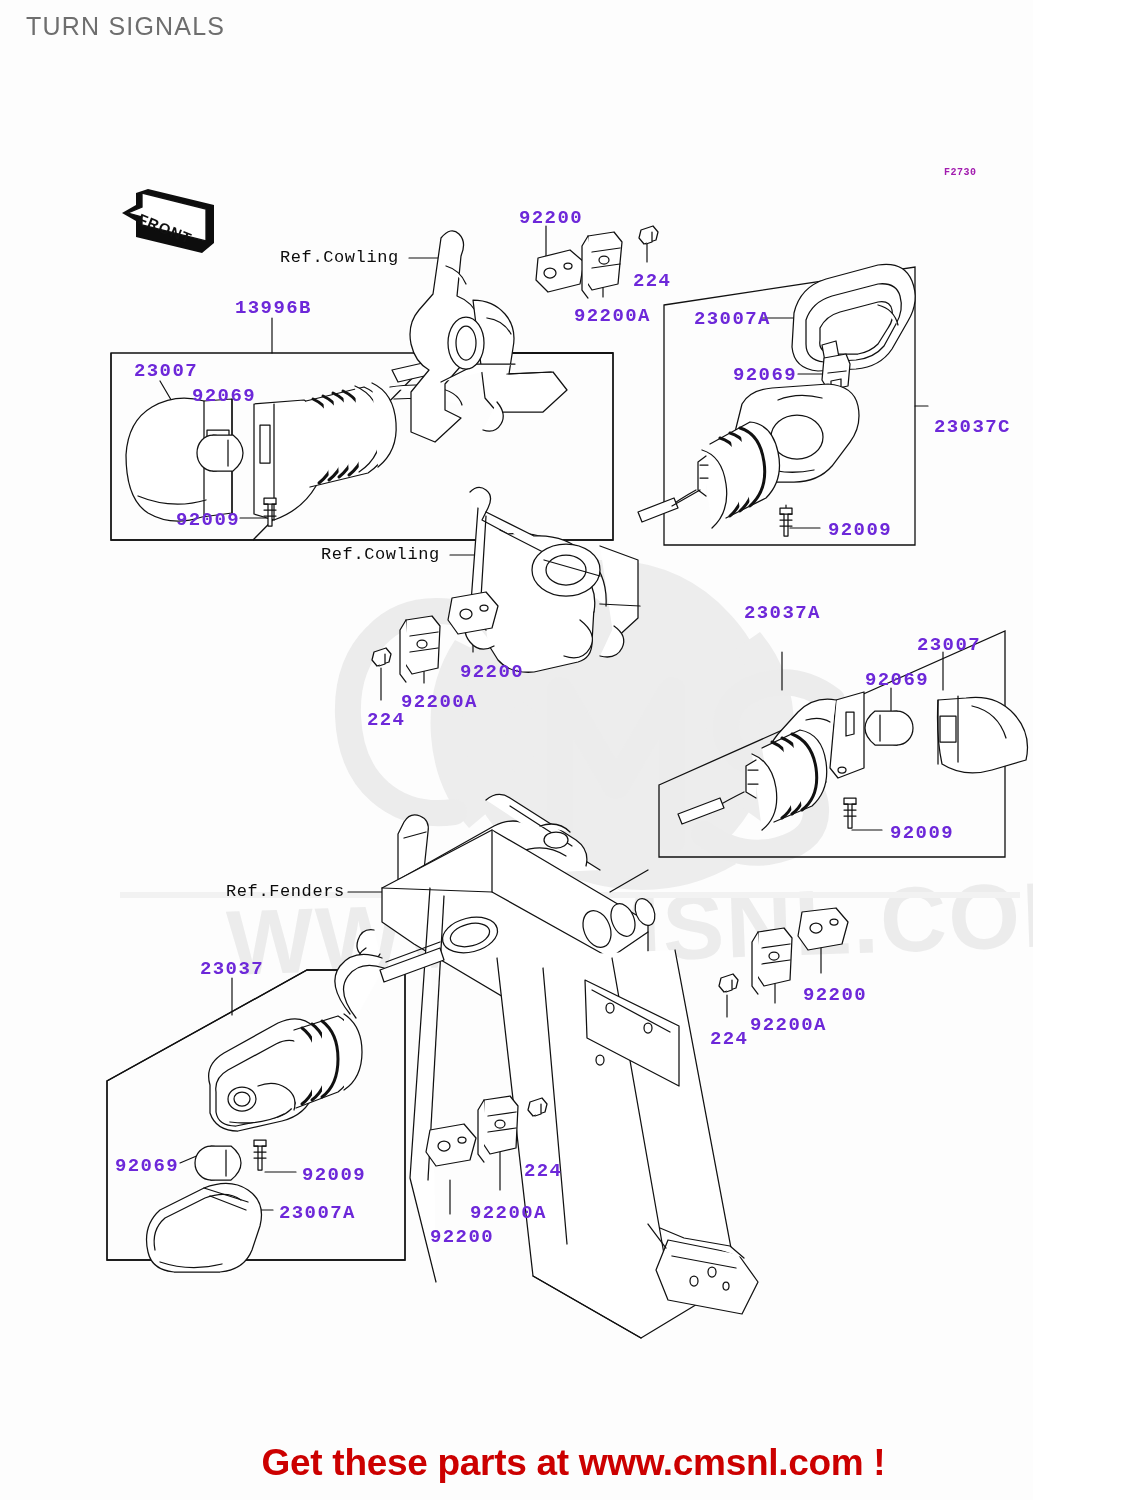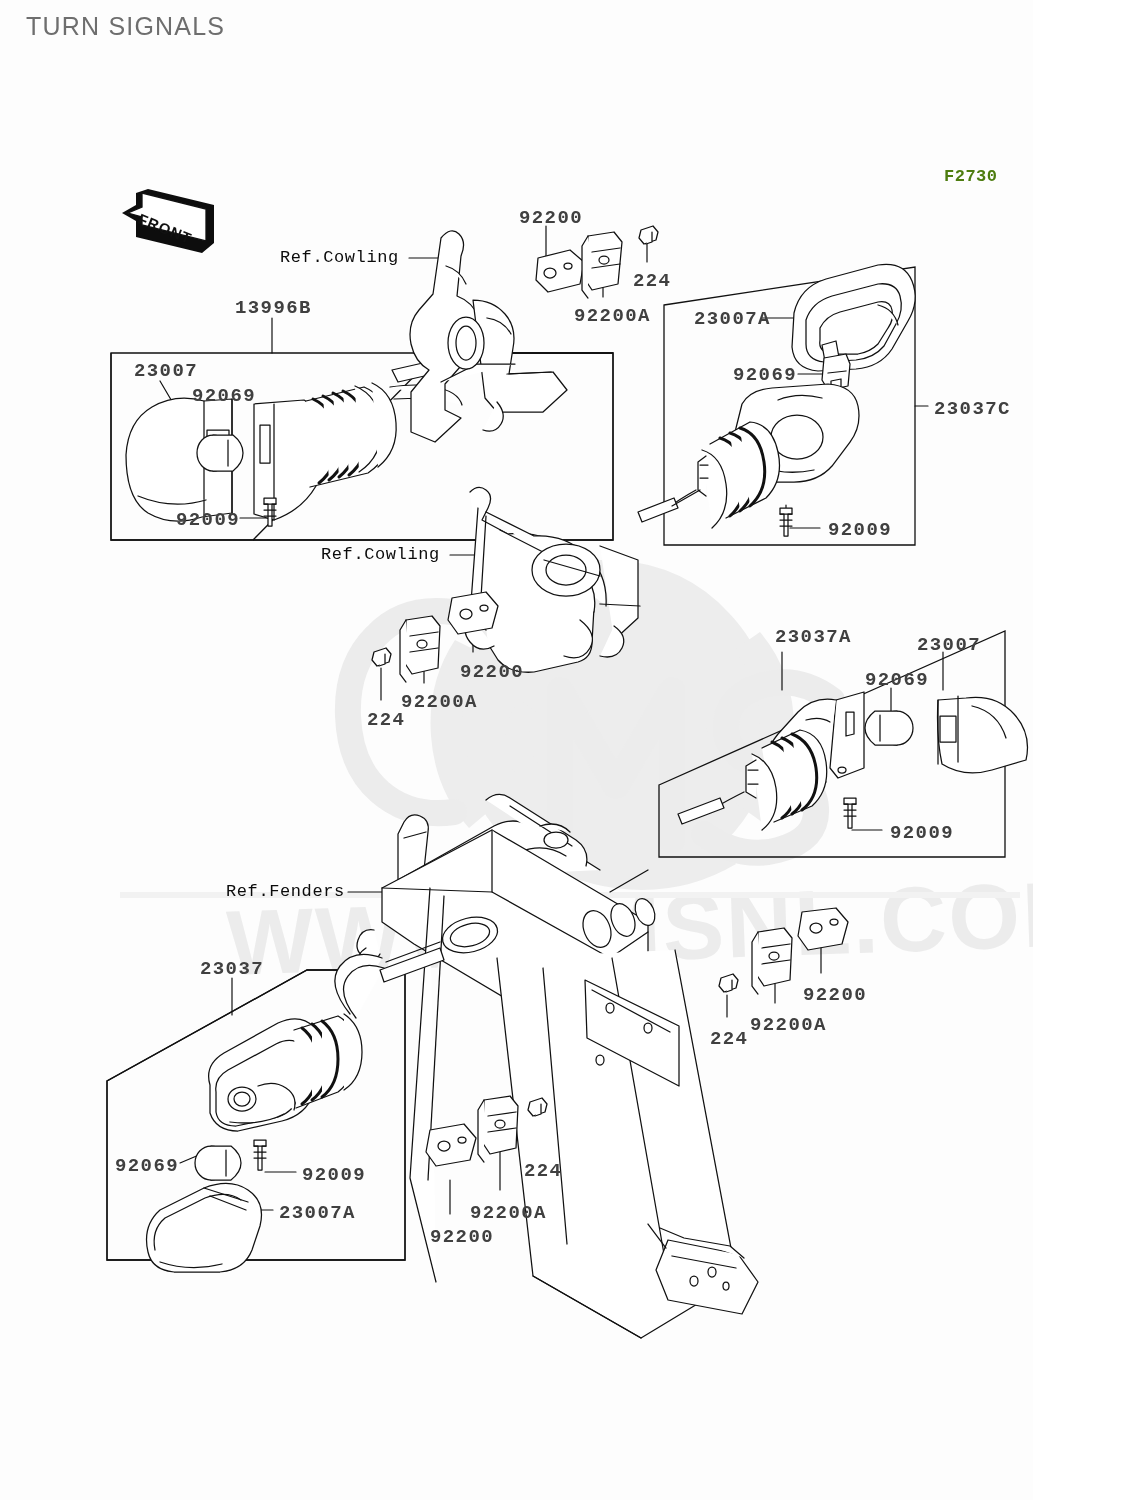--- a/index.html
+++ b/index.html
@@ -28,24 +28,24 @@
     letter-spacing: 1.2px;
     color: #6e6e6e;
     font-weight: 400;
     white-space: nowrap;
   }
   #diagram-code {
     position: absolute;
     left: 944px;
     top: 167px;
     font-family: "Liberation Mono", monospace;
-    font-size: 17px;
+    font-size: 10px;
     font-weight: 700;
     letter-spacing: 0.5px;
-    color: #4d7c0f;
+    color: #a21caf;
     white-space: nowrap;
   }
   
   #footer-tagline {
     position: absolute;
     left: 0;
     top: 1442px;
     width: 1147px;
     text-align: center;
     font-family: "Liberation Sans", sans-serif;
@@ -63,21 +63,21 @@
     width: 1147px;
     height: 1500px;
   }
   
   .plabel {
     position: absolute;
     font-family: "Liberation Mono", monospace;
     font-size: 19px;
     font-weight: 700;
     letter-spacing: 1.4px;
-    color: #404040;
+    color: #6d28d9;
     white-space: nowrap;
     line-height: 1;
   }
   .reflabel {
     position: absolute;
     font-family: "Liberation Mono", monospace;
     font-size: 17px;
     font-weight: 400;
     letter-spacing: 0.6px;
     color: #0b0b0b;
@@ -563,35 +563,36 @@
   <div class="reflabel" style="left:226px; top:883px;">Ref.Fenders</div>
 
   <div class="plabel" style="left:519px;  top:209px;">92200</div>
   <div class="plabel" style="left:633px;  top:272px;">224</div>
   <div class="plabel" style="left:574px;  top:307px;">92200A</div>
   <div class="plabel" style="left:235px;  top:299px;">13996B</div>
   <div class="plabel" style="left:694px;  top:310px;">23007A</div>
   <div class="plabel" style="left:134px;  top:362px;">23007</div>
   <div class="plabel" style="left:192px;  top:387px;">92069</div>
   <div class="plabel" style="left:733px;  top:366px;">92069</div>
-  <div class="plabel" style="left:934px;  top:400px;">23037C</div>
+  <div class="plabel" style="left:934px;  top:418px;">23037C</div>
   <div class="plabel" style="left:176px;  top:511px;">92009</div>
   <div class="plabel" style="left:828px;  top:521px;">92009</div>
   <div class="plabel" style="left:460px;  top:663px;">92200</div>
   <div class="plabel" style="left:401px;  top:693px;">92200A</div>
   <div class="plabel" style="left:367px;  top:711px;">224</div>
-  <div class="plabel" style="left:744px;  top:628px;margin-left:31px;">23037A</div>
+  <div class="plabel" style="left:744px;  top:604px;">23037A</div>
   <div class="plabel" style="left:917px;  top:636px;">23007</div>
   <div class="plabel" style="left:865px;  top:671px;">92069</div>
   <div class="plabel" style="left:890px;  top:824px;">92009</div>
   <div class="plabel" style="left:803px;  top:986px;">92200</div>
   <div class="plabel" style="left:750px;  top:1016px;">92200A</div>
   <div class="plabel" style="left:710px;  top:1030px;">224</div>
   <div class="plabel" style="left:200px;  top:960px;">23037</div>
   <div class="plabel" style="left:115px;  top:1157px;">92069</div>
   <div class="plabel" style="left:302px;  top:1166px;">92009</div>
   <div class="plabel" style="left:279px;  top:1204px;">23007A</div>
   <div class="plabel" style="left:524px;  top:1162px;">224</div>
   <div class="plabel" style="left:470px;  top:1204px;">92200A</div>
   <div class="plabel" style="left:430px;  top:1228px;">92200</div>
 
+  <div id="footer-tagline">Get these parts at www.cmsnl.com !</div>
 
 </div>
 
 </body></html>

